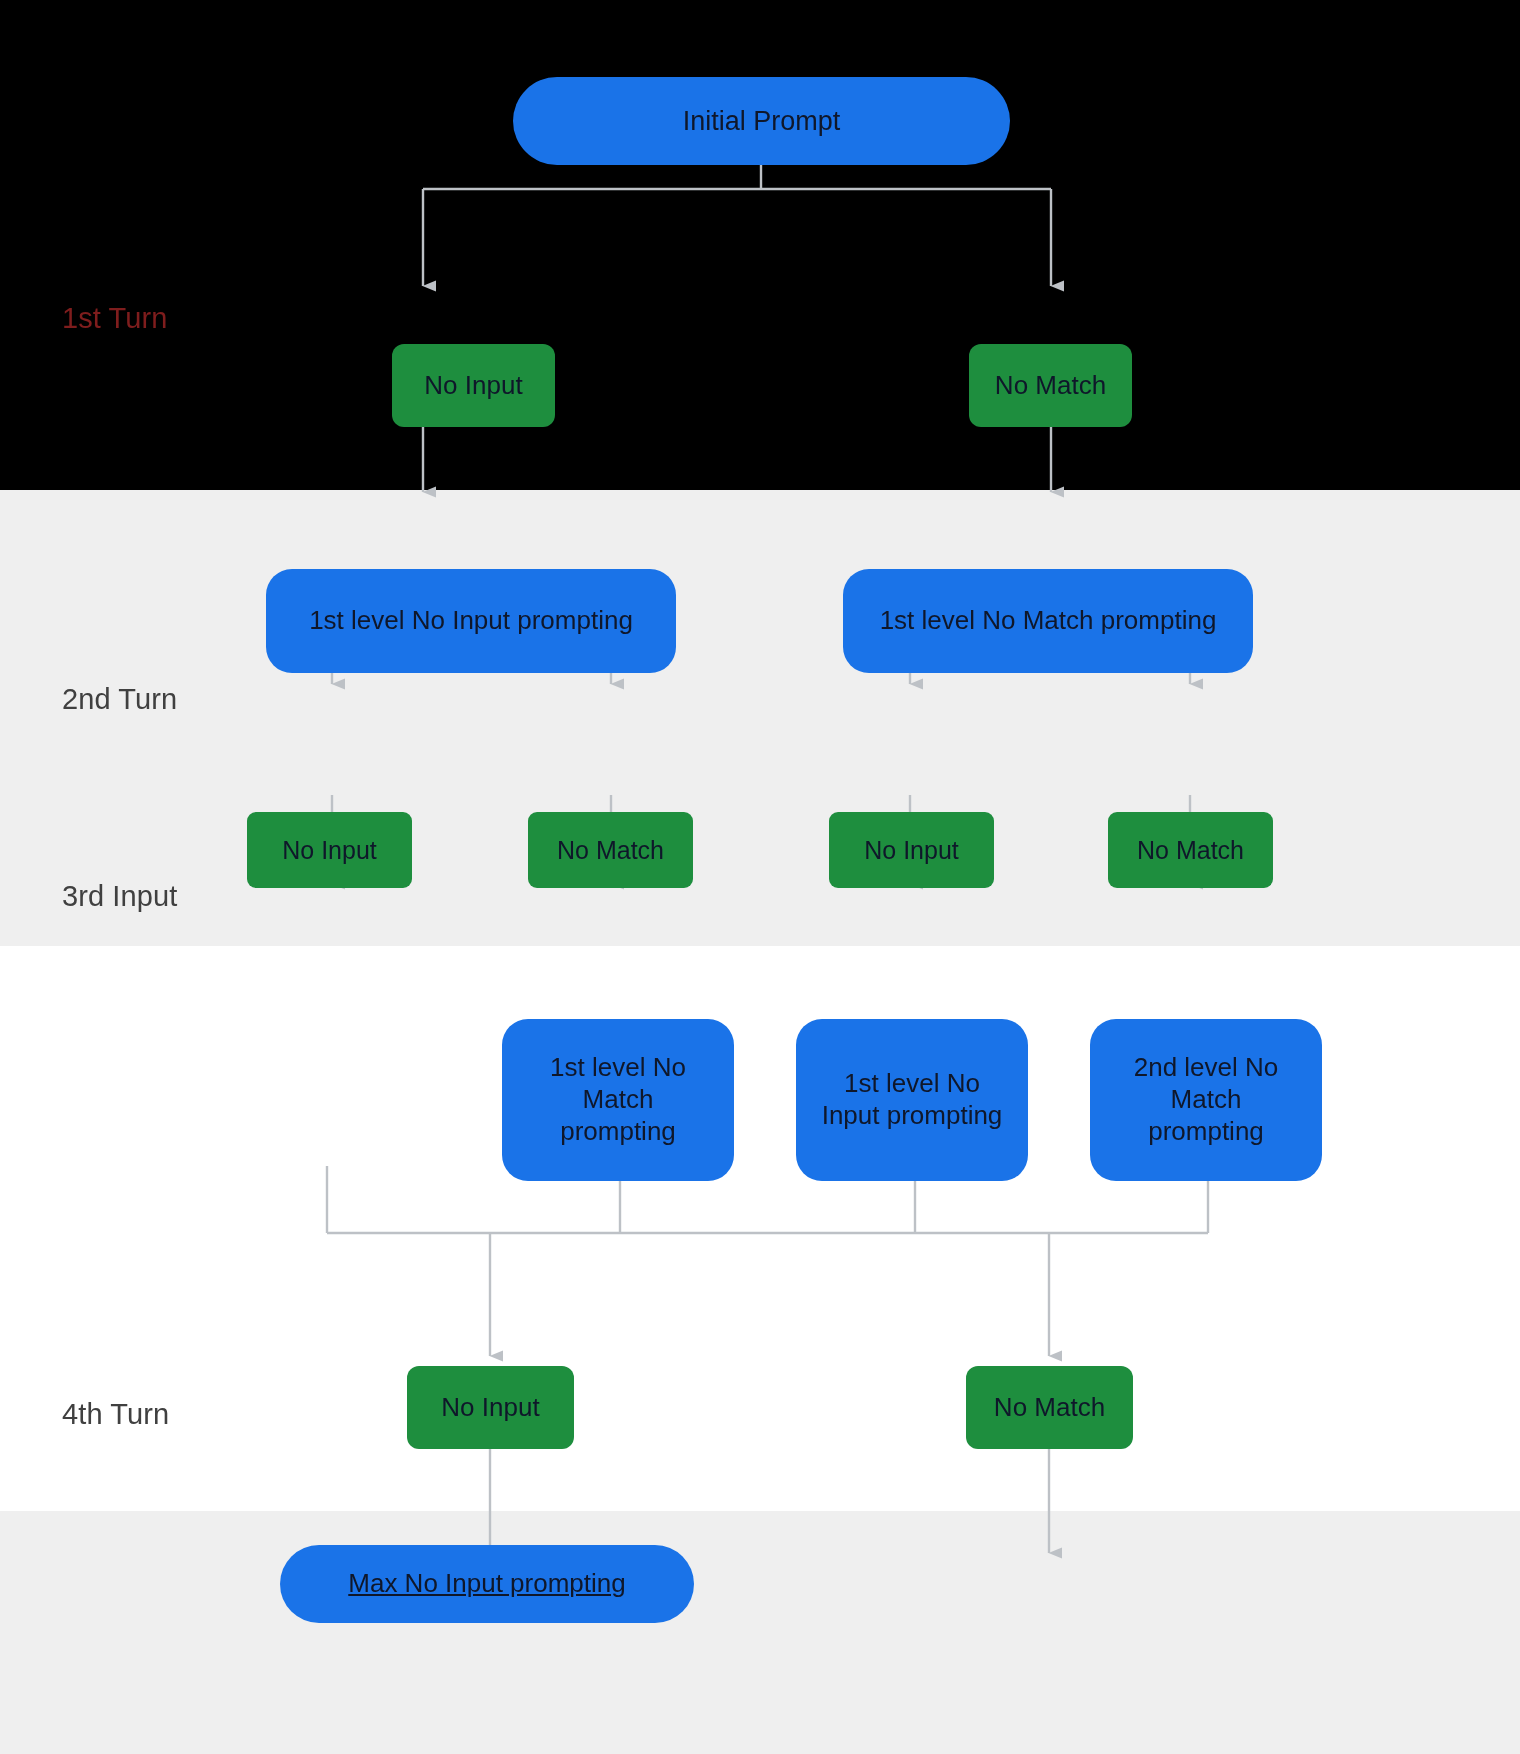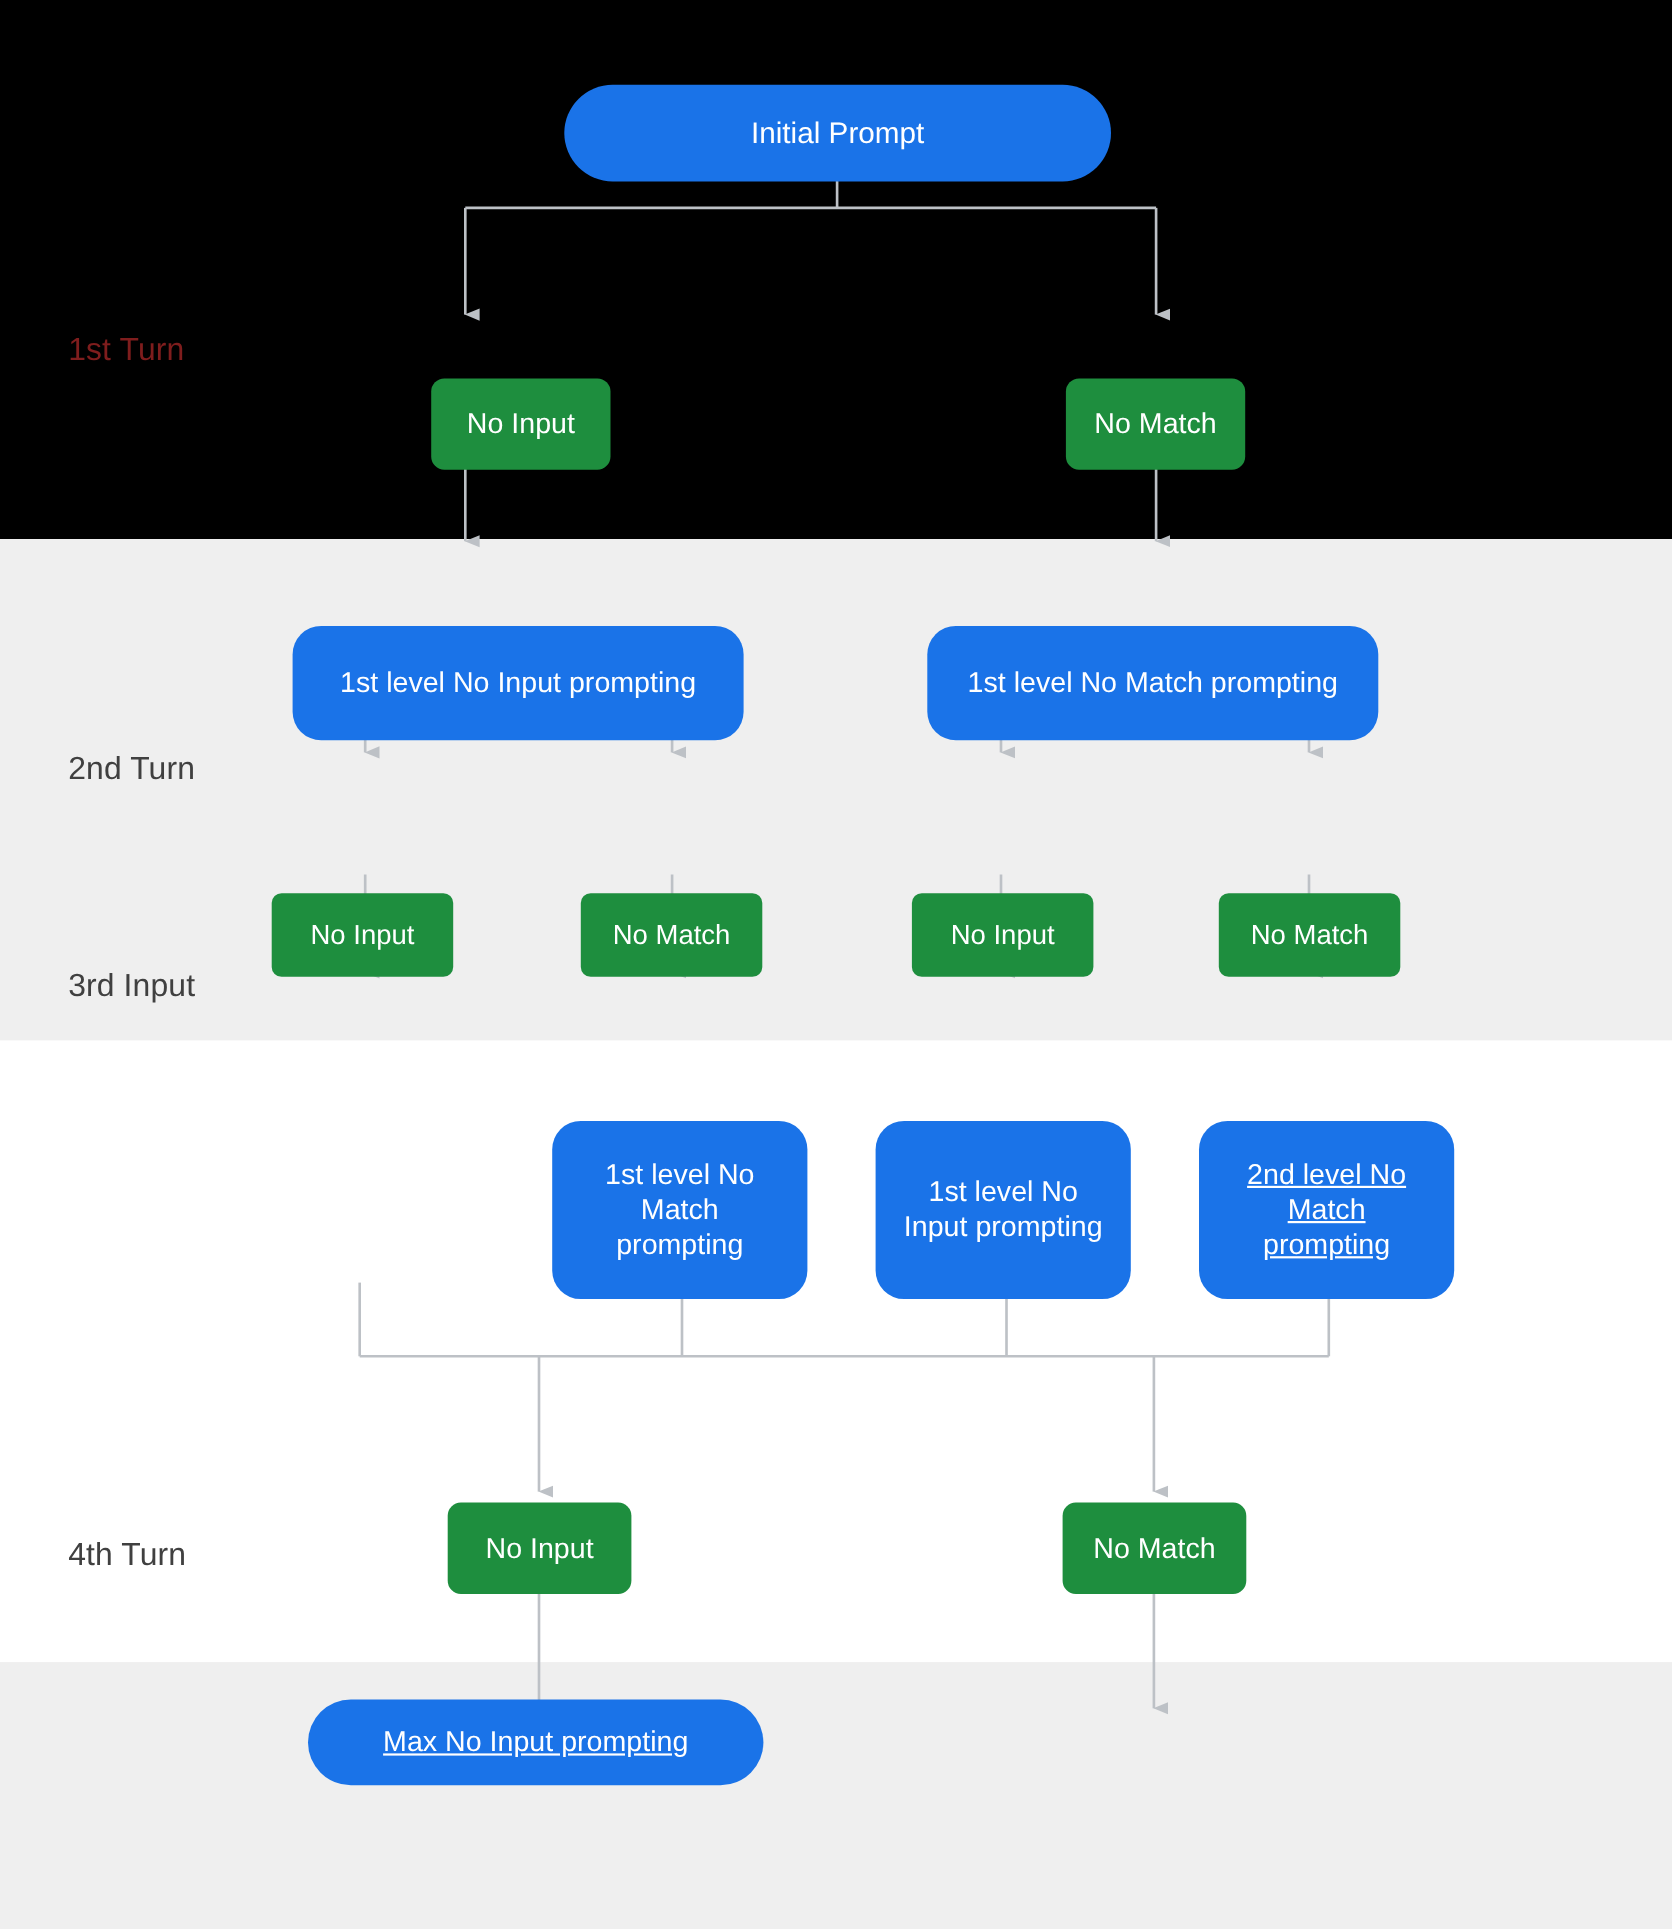--- a/index.html
+++ b/index.html
@@ -46,21 +46,21 @@
   }
 
   
   .node {
     position: absolute;
     display: flex;
     align-items: center;
     justify-content: center;
     text-align: center;
     box-sizing: border-box;
-    color: #ffffff;
+    color: #0f172a;
     line-height: 1.22;
     padding: 4px 10px;
   }
   .node-blue  { background: #1a73e8; }
   .node-green { background: #1e8e3e; }
 
   .r-pill  { border-radius: 44px; }
   .r-lg    { border-radius: 26px; }
   .r-md    { border-radius: 12px; }
   .r-sm    { border-radius: 9px; }
@@ -131,20 +131,20 @@
   <div class="node node-lg node-blue r-lg fs-26" style="left:266px; top:569px; width:410px; height:104px; padding:4px 34px;">1st level No Input prompting</div>
   <div class="node node-blue r-lg fs-26" style="left:843px; top:569px; width:410px; height:104px; padding:4px 34px;">1st level No Match prompting</div>
 
   <div class="node node-green r-sm fs-25" style="left:247px; top:812px; width:165px; height:76px;">No Input</div>
   <div class="node node-green r-sm fs-25" style="left:528px; top:812px; width:165px; height:76px;">No Match</div>
   <div class="node node-green r-sm fs-25" style="left:829px; top:812px; width:165px; height:76px;">No Input</div>
   <div class="node node-green r-sm fs-25" style="left:1108px; top:812px; width:165px; height:76px;">No Match</div>
 
   <div class="node node-blue r-lg fs-26" style="left:502px; top:1019px; width:232px; height:162px; padding:4px 22px;">1st level No Match prompting</div>
   <div class="node node-blue r-lg fs-26" style="left:796px; top:1019px; width:232px; height:162px; padding:4px 22px;">1st level No Input prompting</div>
-  <div class="node node-blue r-lg fs-26" style="left:1090px; top:1019px; width:232px; height:162px; padding:12px 22px;text-decoration:underline;">2nd level No Match prompting</div>
+  <div class="node node-blue r-lg fs-26" style="left:1090px; top:1019px; width:232px; height:162px; padding:12px 22px;">2nd level No Match prompting</div>
 
   <div class="node node-green r-md fs-26" style="left:407px; top:1366px; width:167px; height:83px;">No Input</div>
   <div class="node node-green r-md fs-26" style="left:966px; top:1366px; width:167px; height:83px;">No Match</div>
 
   <div class="node node-blue r-pill fs-26" style="left:280px; top:1545px; width:414px; height:78px;text-decoration:underline;">Max No Input prompting</div>
 
 </div>
 
 </body></html>

